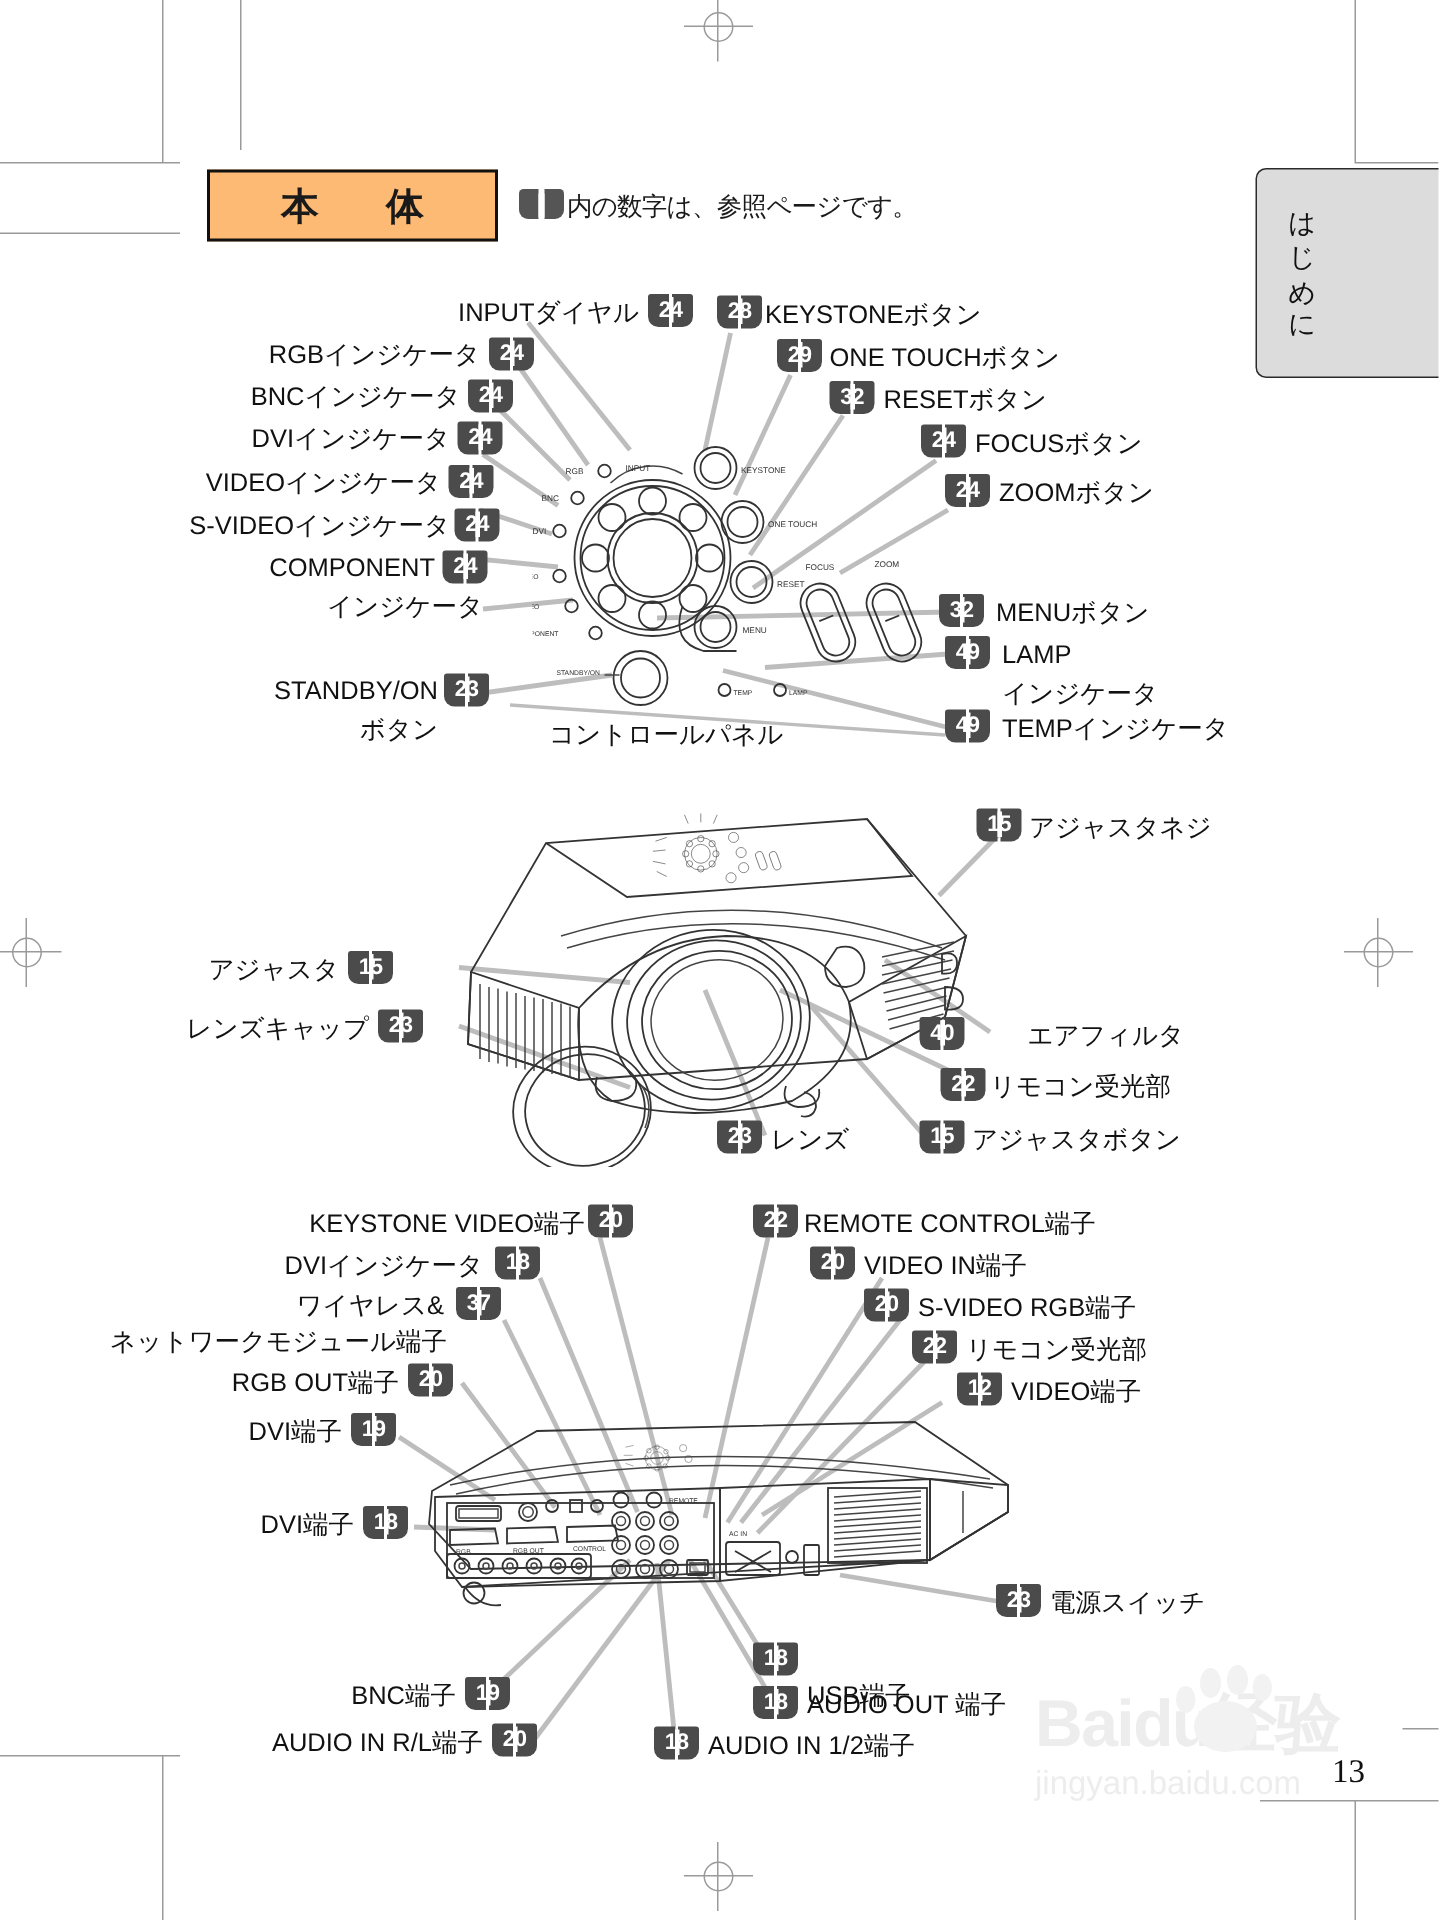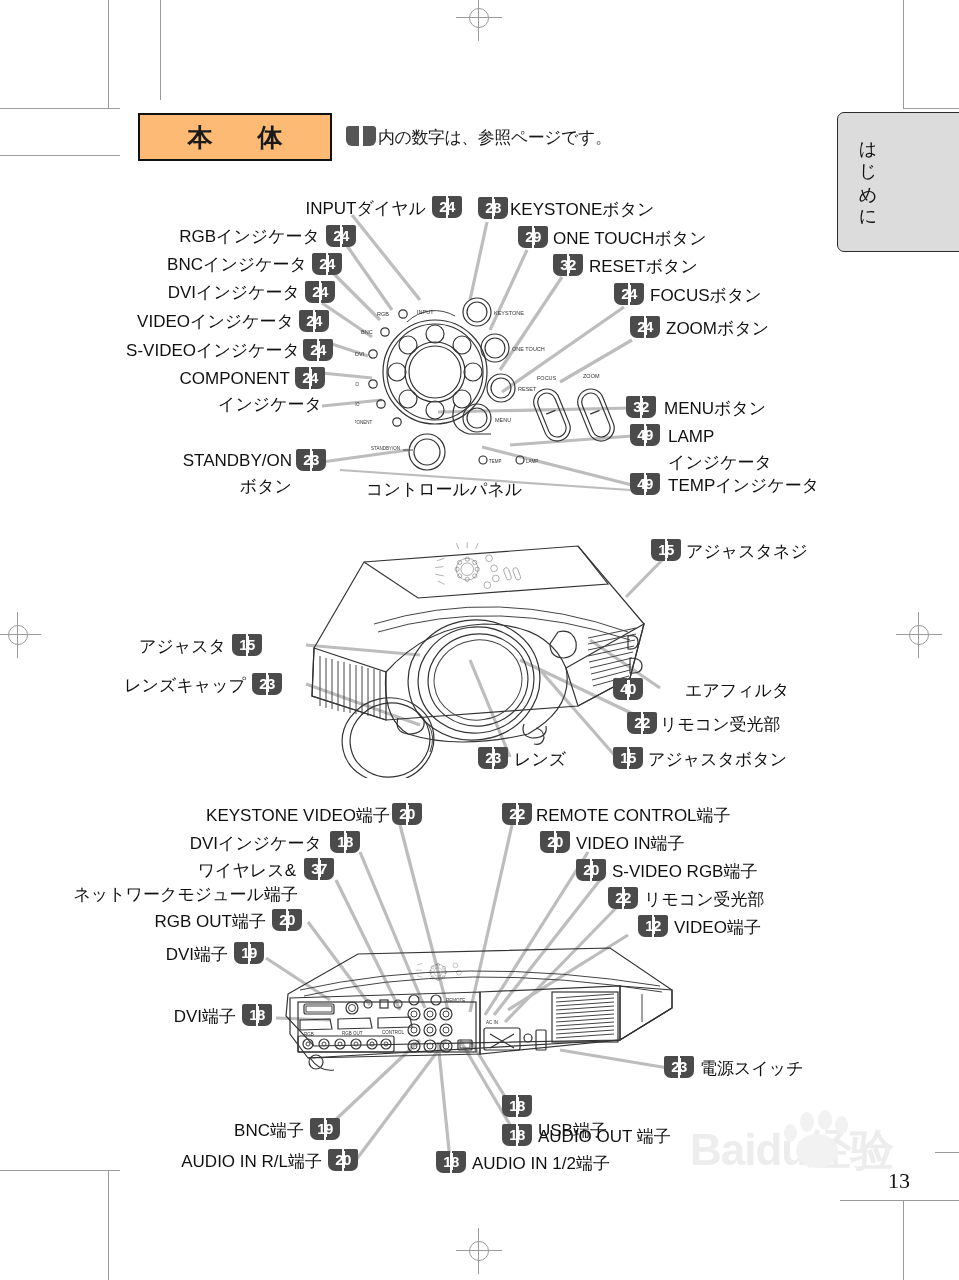--- a/index.html
+++ b/index.html
@@ -824,15 +824,16 @@
 
 <div class="watermark">
   <div class="paw">
     <i style="left:22px;top:0;width:14px;height:20px;"></i>
     <i style="left:40px;top:-2px;width:14px;height:20px;"></i>
     <i style="left:57px;top:4px;width:13px;height:18px;"></i>
     <i style="left:6px;top:12px;width:13px;height:18px;"></i>
     <i style="left:18px;top:22px;width:42px;height:34px;"></i>
   </div>
   <div class="wm-main">Baidu经验</div>
+  <div class="wm-sub">jingyan.baidu.com</div>
 </div>
 
 <div class="pagenum">13</div>
 
 </body></html>

